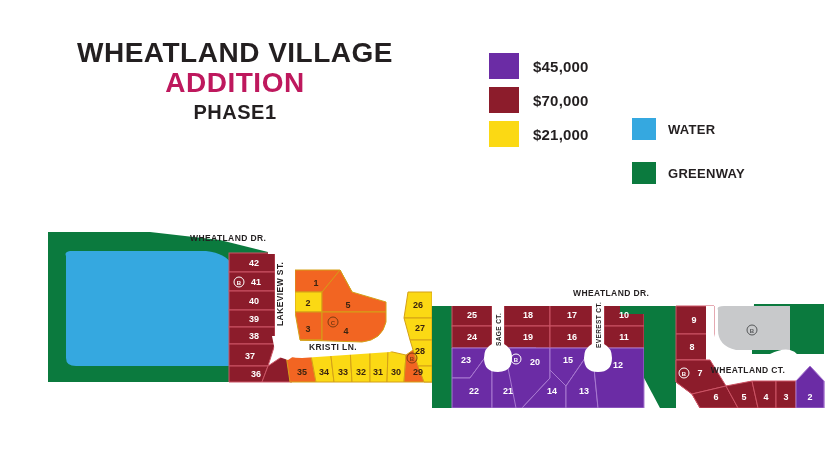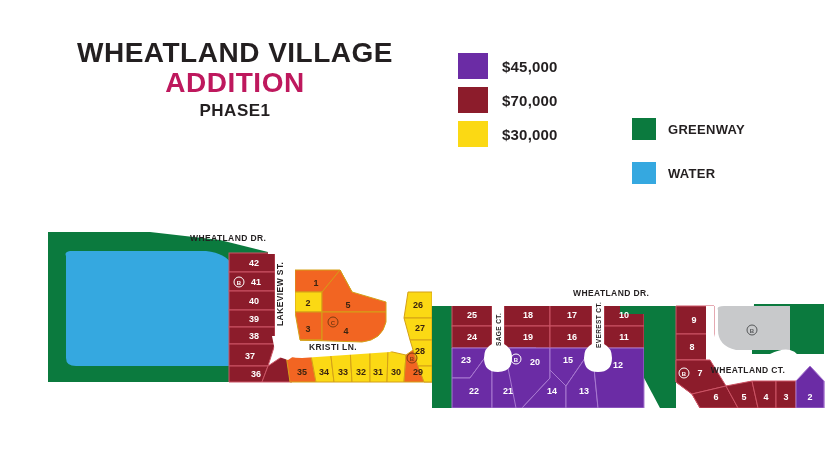--- a/index.html
+++ b/index.html
@@ -9,24 +9,24 @@
     font-family:"Liberation Sans", sans-serif;
     overflow:hidden;
     position:relative;
   }
   #root{position:relative;width:825px;height:464px;}
 
   
   .title-block{position:absolute;left:60px;top:38px;width:350px;text-align:center;}
   .t-line1{font-size:28px;font-weight:bold;color:#231f20;letter-spacing:.5px;line-height:1.06;}
   .t-line2{font-size:28px;font-weight:bold;color:#be185d;letter-spacing:.5px;line-height:1.06;}
-  .t-line3{font-size:17px;font-weight:bold;color:#231f20;letter-spacing:.5px;margin-top:4px;}
+  .t-line3{font-size:20px;font-weight:bold;color:#231f20;letter-spacing:.5px;margin-top:4px;}
 
   
-  .legend{position:absolute;left:458px;top:50px;}
+  .legend{position:absolute;left:489px;top:50px;}
   .legend-row{display:flex;align-items:center;height:32px;margin-bottom:2px;}
   .sw{width:30px;height:26px;flex:0 0 auto;}
   .legend-label{font-size:15px;font-weight:bold;color:#231f20;margin-left:14px;letter-spacing:.2px;}
 
   .legend2{position:absolute;left:632px;top:107px;}
   .legend2-row{display:flex;align-items:center;height:44px;}
   .sw2{width:24px;height:22px;flex:0 0 auto;}
   .legend2-label{font-size:13px;font-weight:bold;color:#231f20;margin-left:12px;letter-spacing:.3px;}
 
   
@@ -52,32 +52,32 @@
     <div class="legend-row">
       <span class="sw" style="background:#6B2CA5"></span>
       <span class="legend-label">$45,000</span>
     </div>
     <div class="legend-row">
       <span class="sw" style="background:#8C1C2B"></span>
       <span class="legend-label">$70,000</span>
     </div>
     <div class="legend-row">
       <span class="sw" style="background:#FBD914"></span>
-      <span class="legend-label">$30,000</span>
+      <span class="legend-label">$21,000</span>
     </div>
   </div>
 
   <div class="legend2">
+    <div class="legend2-row">
+      <span class="sw2" style="background:#35A8E0"></span>
+      <span class="legend2-label">WATER</span>
+    </div>
     <div class="legend2-row">
       <span class="sw2" style="background:#0B7A3E"></span>
       <span class="legend2-label">GREENWAY</span>
-    </div>
-    <div class="legend2-row">
-      <span class="sw2" style="background:#35A8E0"></span>
-      <span class="legend2-label">WATER</span>
     </div>
   </div>
 
   <div class="map">
   <svg width="825" height="190" viewBox="0 0 825 190" xmlns="http://www.w3.org/2000/svg">
 
     <path fill="#0B7A3E" d="M48,14 L150,14 L220,22 L268,34 L268,164 L48,164 Z"></path>
 
     <path fill="#35A8E0" d="M66,38 Q64,34 70,33 L206,33 Q232,36 236,56 L238,140 Q238,148 228,148 L76,148 Q66,148 66,140 Z"></path>
 

